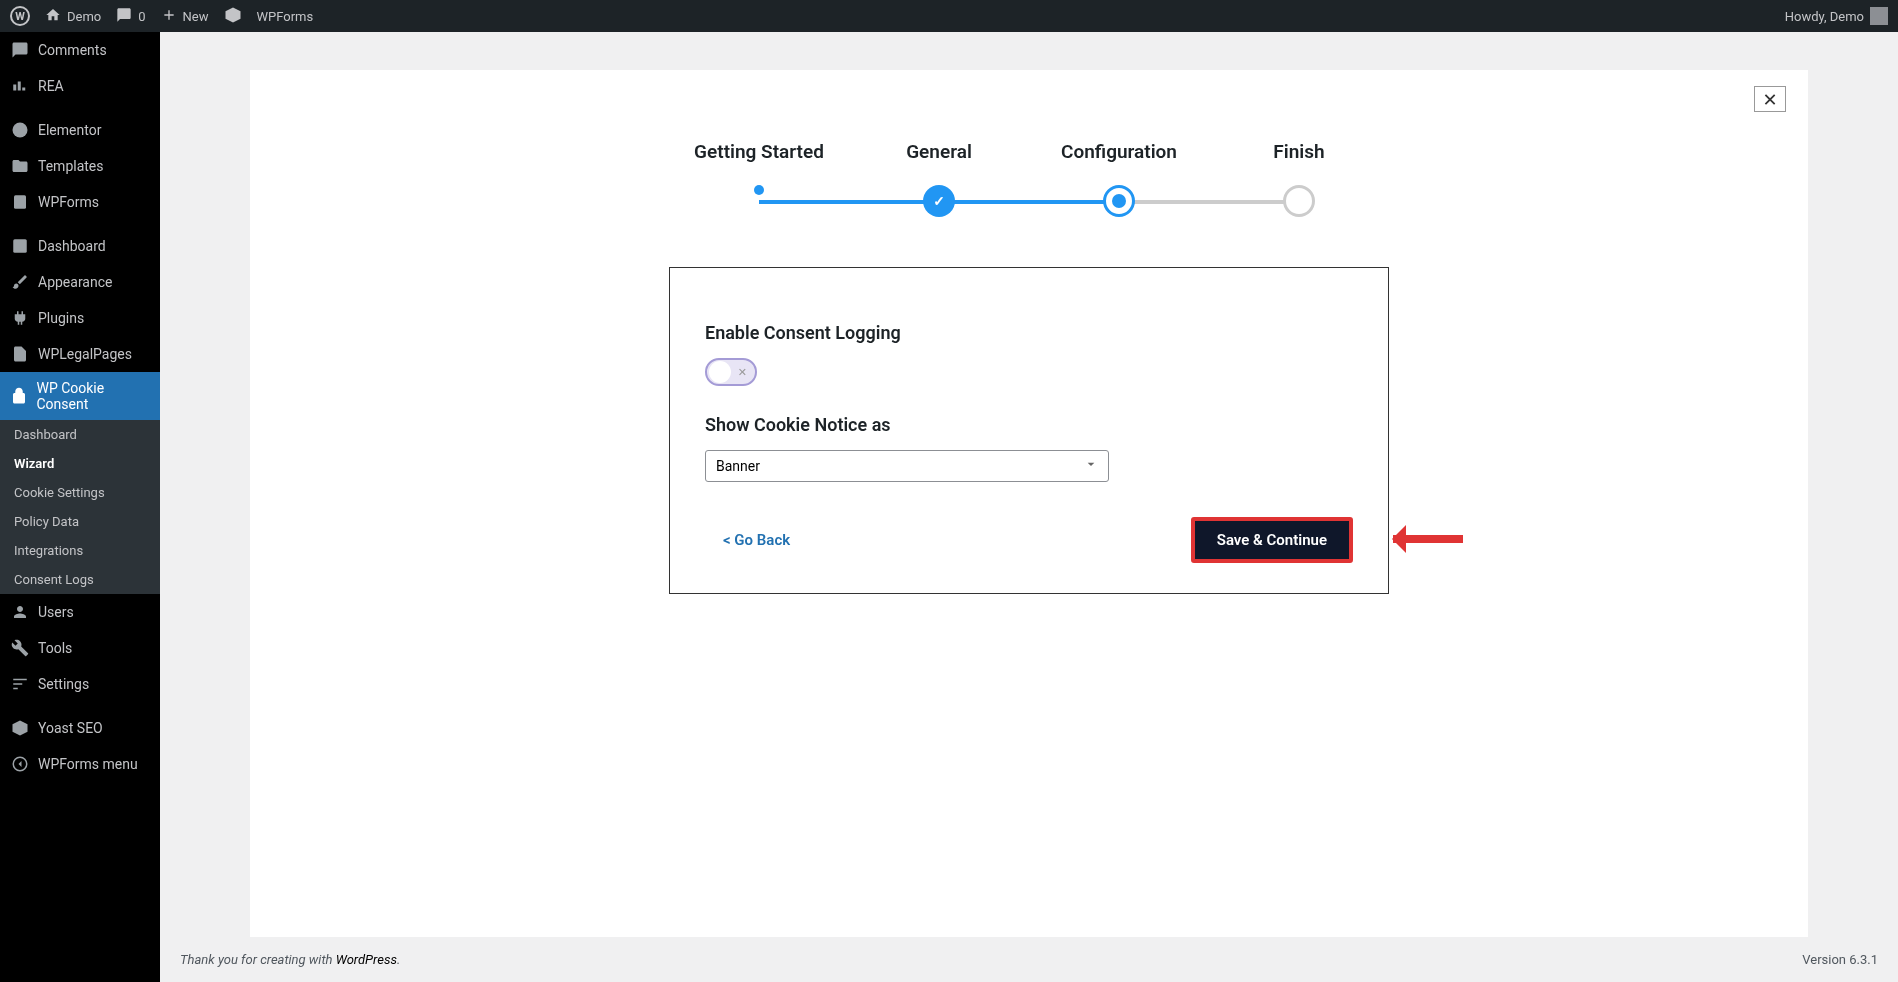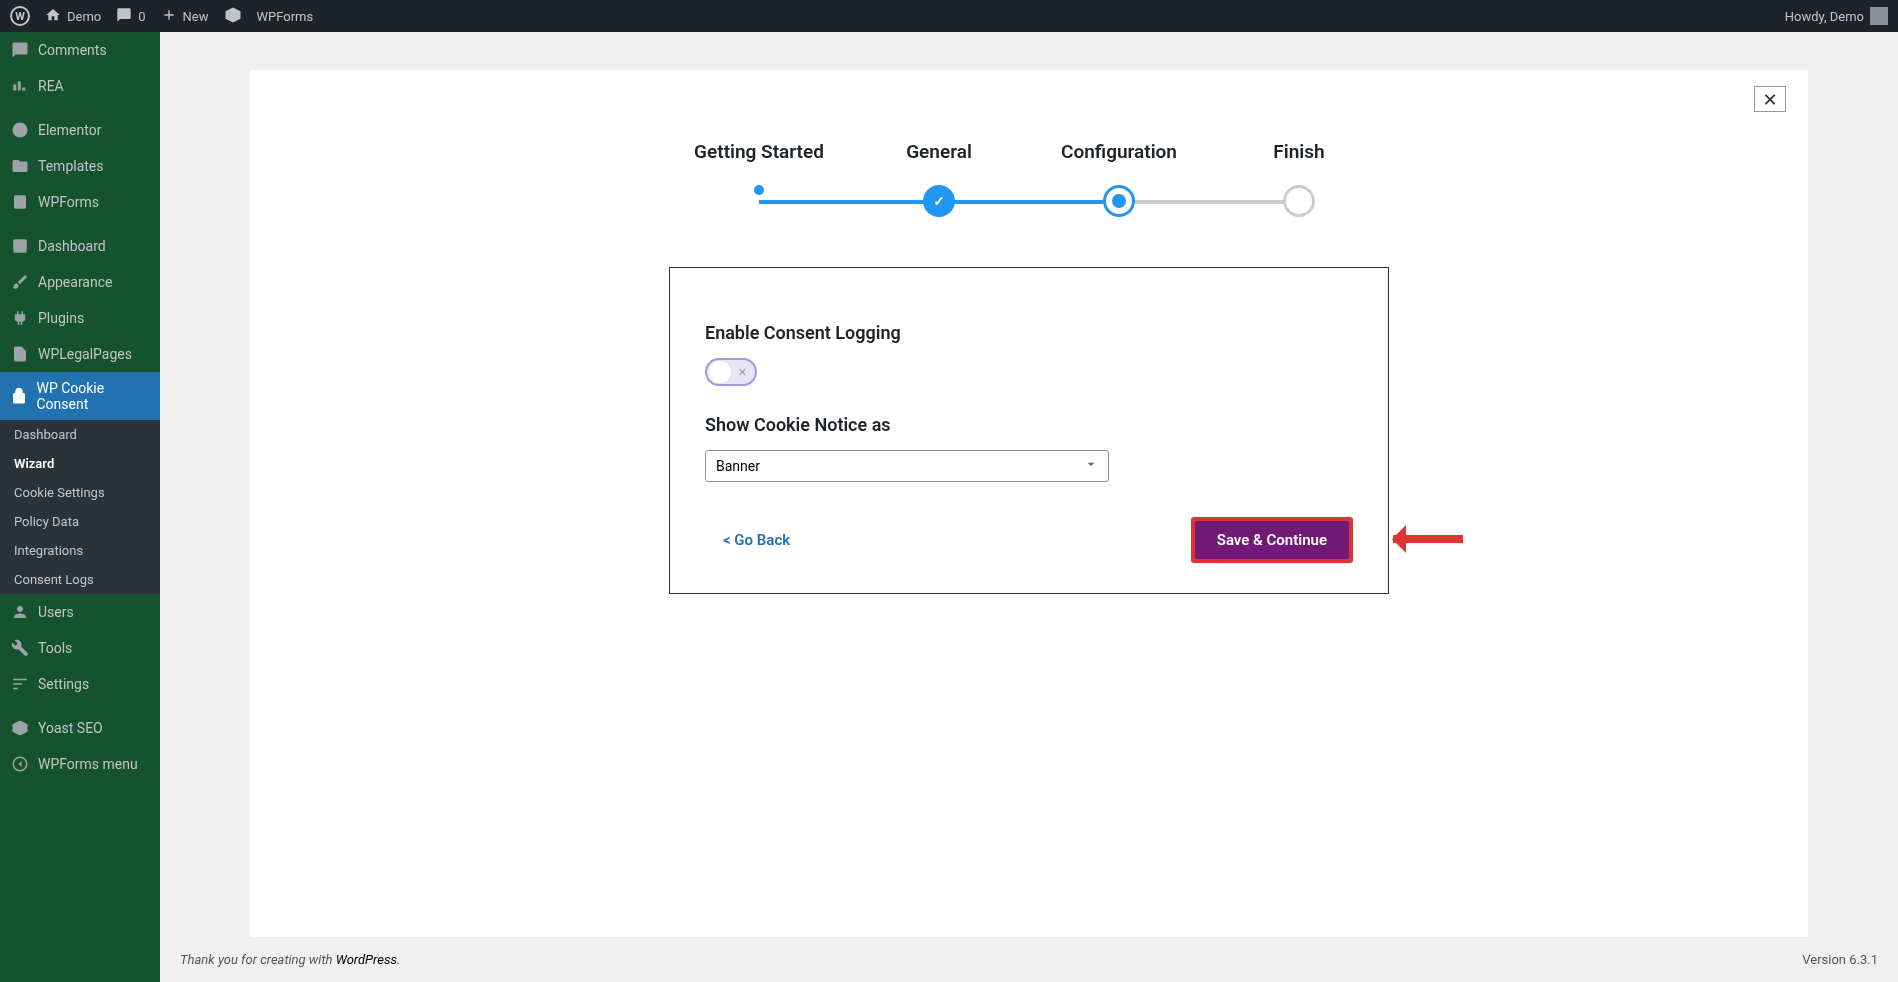--- a/index.html
+++ b/index.html
@@ -7,21 +7,21 @@
     
     
     .admin-bar { height: 32px; background: #1d2327; display: flex; align-items: center; padding: 0 10px; color: #c3c4c7; font-size: 13px; justify-content: space-between; }
     .admin-bar-left { display: flex; align-items: center; gap: 15px; }
     .admin-bar-item { display: flex; align-items: center; gap: 6px; cursor: pointer; }
     .wp-logo { width: 20px; height: 20px; border: 2px solid #c3c4c7; border-radius: 50%; display: flex; align-items: center; justify-content: center; font-size: 11px; font-weight: bold; }
     .admin-bar-right { display: flex; align-items: center; gap: 8px; }
     .avatar { width: 18px; height: 18px; background: #8c8f94; }
     
     
-    .sidebar { width: 160px; background: #14532d; position: fixed; left: 0; top: 32px; bottom: 0; overflow-y: auto; color: #c3c4c7; font-size: 14px; }
+    .sidebar { width: 160px; background: #000000; position: fixed; left: 0; top: 32px; bottom: 0; overflow-y: auto; color: #c3c4c7; font-size: 14px; }
     .menu-item { display: flex; align-items: center; gap: 8px; padding: 8px 10px; cursor: pointer; }
     .menu-item.active { background: #2271b1; color: #fff; position: relative; }
     .menu-item.active::after { content: ''; position: absolute; right: -8px; top: 50%; transform: translateY(-50%); border: 8px solid transparent; border-right-color: #f0f0f1; }
     .menu-icon { width: 20px; height: 20px; display: flex; align-items: center; justify-content: center; }
     .submenu { background: #2c3338; }
     .submenu-item { padding: 7px 10px 7px 14px; cursor: pointer; font-size: 13px; }
     .submenu-item.current { color: #fff; font-weight: 600; }
     
     
     .main { margin-left: 160px; padding: 0; min-height: calc(100vh - 32px); display: flex; flex-direction: column; }
@@ -47,21 +47,21 @@
     .form-label { font-size: 18px; font-weight: 600; color: #1d2327; margin-bottom: 15px; display: block; }
     .toggle { width: 52px; height: 28px; background: #e8e5f5; border: 2px solid #a49bd6; border-radius: 20px; position: relative; cursor: pointer; }
     .toggle-thumb { width: 22px; height: 22px; background: #fff; border-radius: 50%; position: absolute; left: 2px; top: 1px; }
     .toggle-x { position: absolute; right: 8px; top: 50%; transform: translateY(-50%); font-size: 11px; color: #999; }
     .select-wrap { position: relative; width: 404px; }
     .select { width: 100%; height: 32px; padding: 5px 30px 5px 10px; font-size: 14px; border: 1px solid #8c8f94; border-radius: 3px; background: #fff; appearance: none; cursor: pointer; }
     .select-chevron { position: absolute; right: 10px; top: 50%; transform: translateY(-50%); pointer-events: none; color: #666; }
     
     .form-actions { display: flex; justify-content: space-between; align-items: center; margin-top: 35px; gap: 8px; }
     .go-back { color: #2271b1; font-size: 15px; font-weight: 600; cursor: pointer; padding-left: 18px; }
-    .save-btn { background: #701a75; color: #fff; border: 4px solid #e03434; padding: 10px 22px; font-size: 15px; font-weight: 600; cursor: pointer; border-radius: 3px; }
+    .save-btn { background: #0f172a; color: #fff; border: 4px solid #e03434; padding: 10px 22px; font-size: 15px; font-weight: 600; cursor: pointer; border-radius: 3px; }
     
     
     .arrow { position: absolute; width: 70px; height: 8px; background: #e03434; }
     .arrow::before { content: ''; position: absolute; left: -15px; top: -10px; border: 14px solid transparent; border-right-color: #e03434; }
     
     
     .footer { margin-left: 20px; margin-right: 20px; padding: 15px 0; display: flex; justify-content: space-between; font-size: 13px; color: #50575e; font-style: italic; }
     .footer a { color: #000000; text-decoration: none; font-style: italic; }
     .footer .ver { font-style: normal; }
   </style>

